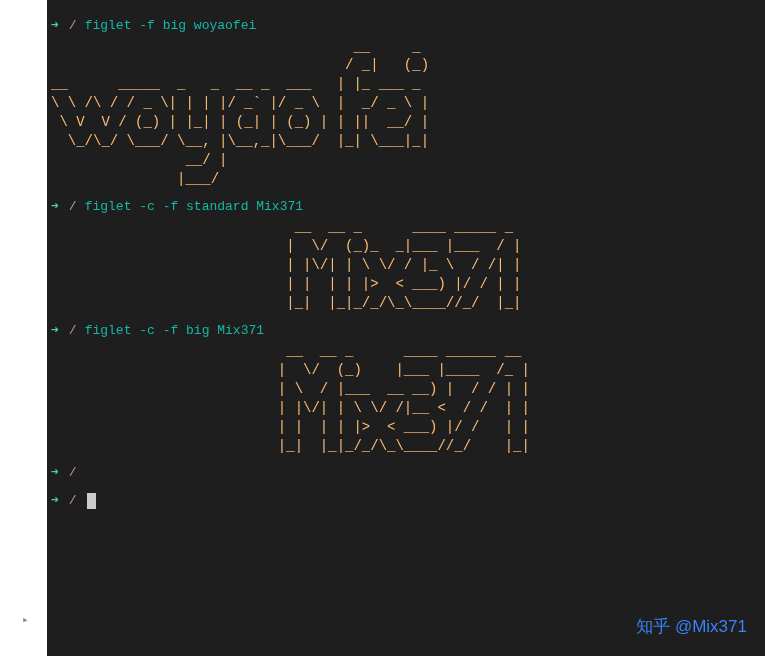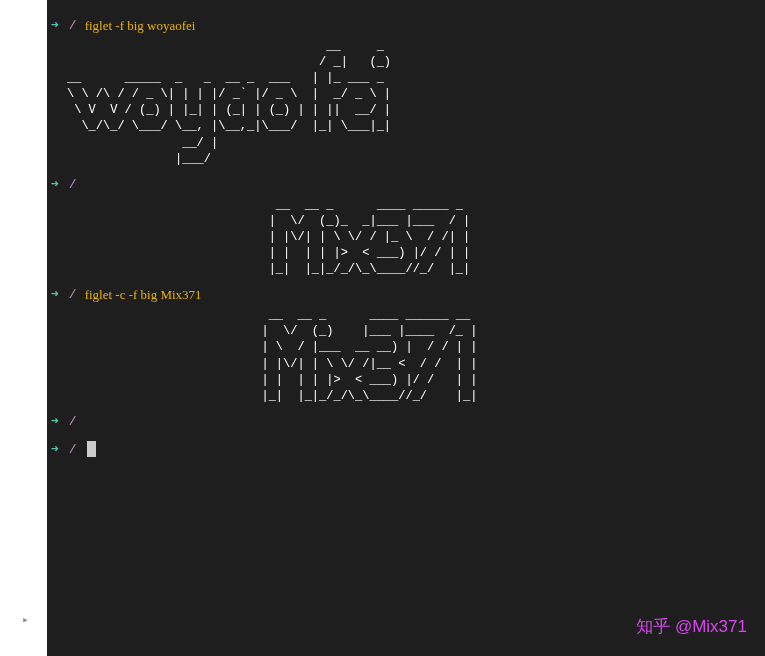--- a/index.html
+++ b/index.html
@@ -39,44 +39,43 @@
     .arrow {
       color: #4ec9b0;
       font-weight: bold;
       margin-right: 10px;
     }
     .path {
       color: #c586c0;
       margin-right: 8px;
     }
     .command {
-      color: #eab308;
-      font-family: Liberation Serif, serif;
+      color: #14b8a6;
     }
     .ascii-output {
-      color: #ffffff;
+      color: #fdba74;
       white-space: pre;
       font-family: 'Consolas', 'Monaco', 'Courier New', monospace;
-      font-size: 12px;
+      font-size: 14px;
       line-height: 1.35;
-      margin: 2px 16px;
+      margin: 2px 0;
     }
     .cursor {
       display: inline-block;
       width: 9px;
       height: 16px;
       background: #cccccc;
       vertical-align: middle;
       margin-left: 2px;
     }
     .watermark {
       position: absolute;
       bottom: 18px;
       right: 18px;
-      color: #d946ef;
+      color: #3b82f6;
       font-size: 17px;
       font-family: -apple-system, 'Segoe UI', sans-serif;
       font-weight: 500;
     }
     .left-gutter {
       position: absolute;
       left: 0;
       top: 0;
       width: 47px;
       height: 656px;
@@ -110,20 +109,21 @@
 __      _____  _   _  __ _  ___   | |_ ___ _ 
 \ \ /\ / / _ \| | | |/ _` |/ _ \  |  _/ _ \ |
  \ V  V / (_) | |_| | (_| | (_) | | ||  __/ |
   \_/\_/ \___/ \__, |\__,_|\___/  |_| \___|_|
                 __/ |                        
                |___/                         </pre>
 
     <div class="prompt-line">
       <span class="arrow">➜</span>
       <span class="path">/</span>
+      <span class="command">figlet -c -f standard Mix371</span>
     </div>
     <pre class="ascii-output">                             __  __ _      ____ _____ _ 
                             |  \/  (_)_  _|___ |___  / |
                             | |\/| | \ \/ / |_ \  / /| |
                             | |  | | |&gt;  &lt; ___) |/ / | |
                             |_|  |_|_/_/\_\____//_/  |_|</pre>
 
     <div class="prompt-line">
       <span class="arrow">➜</span>
       <span class="path">/</span>

